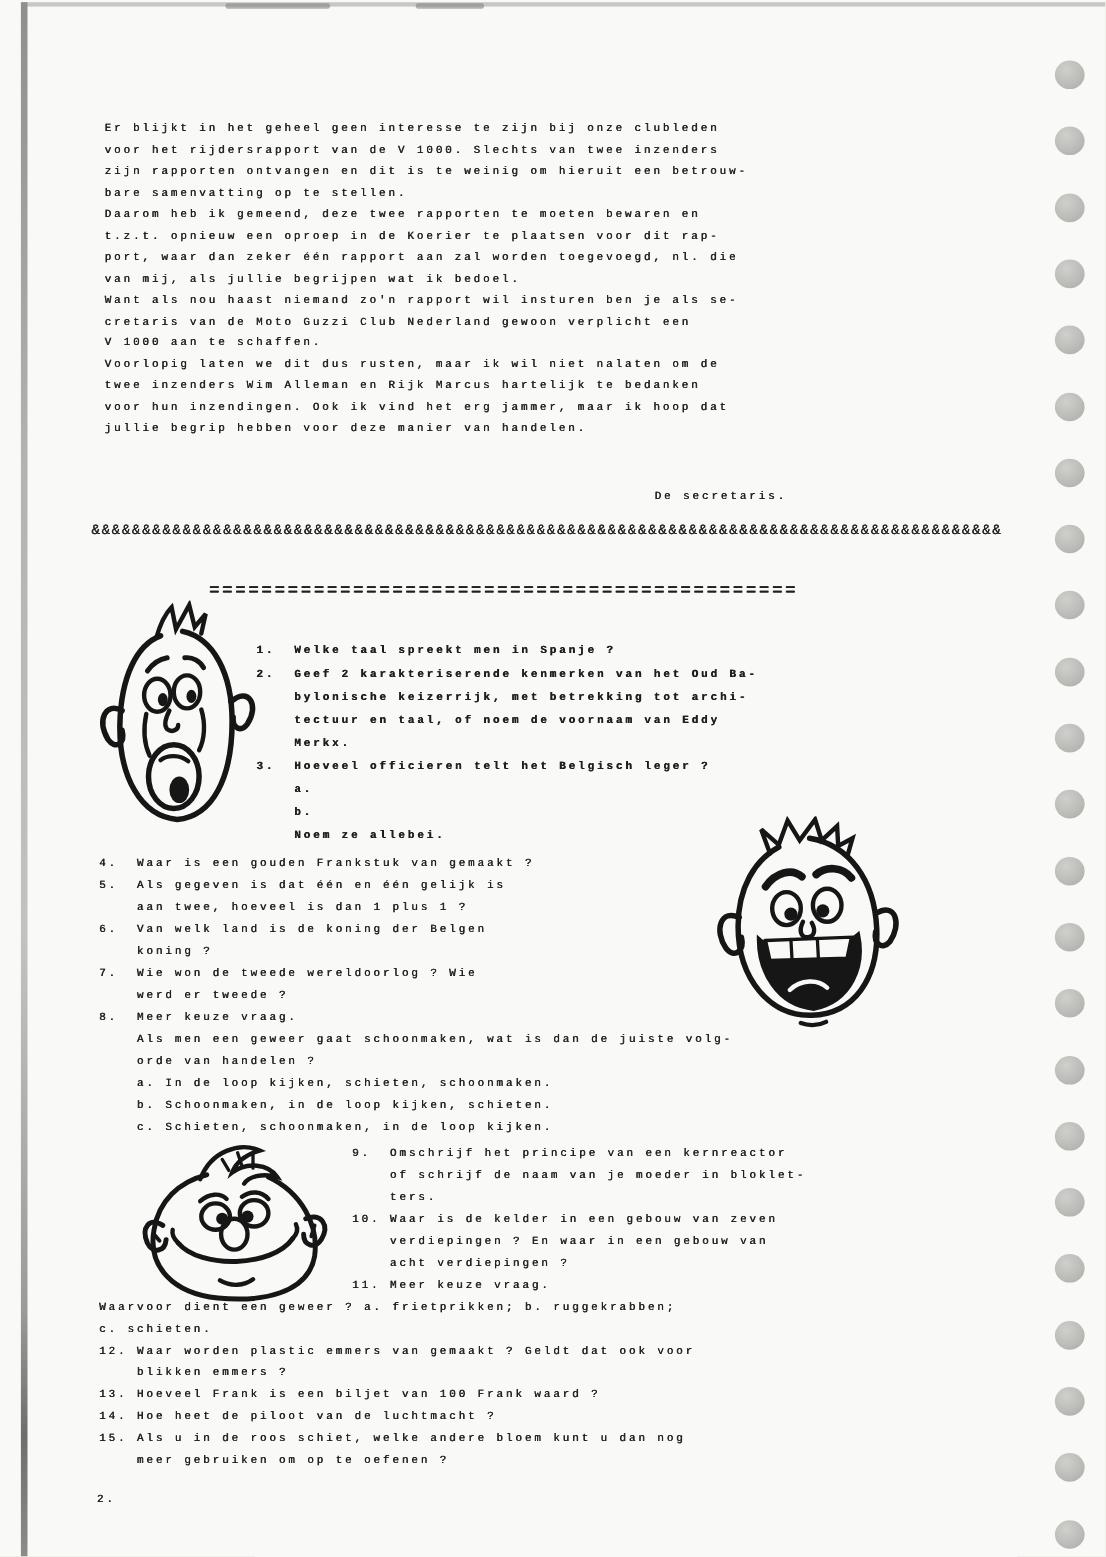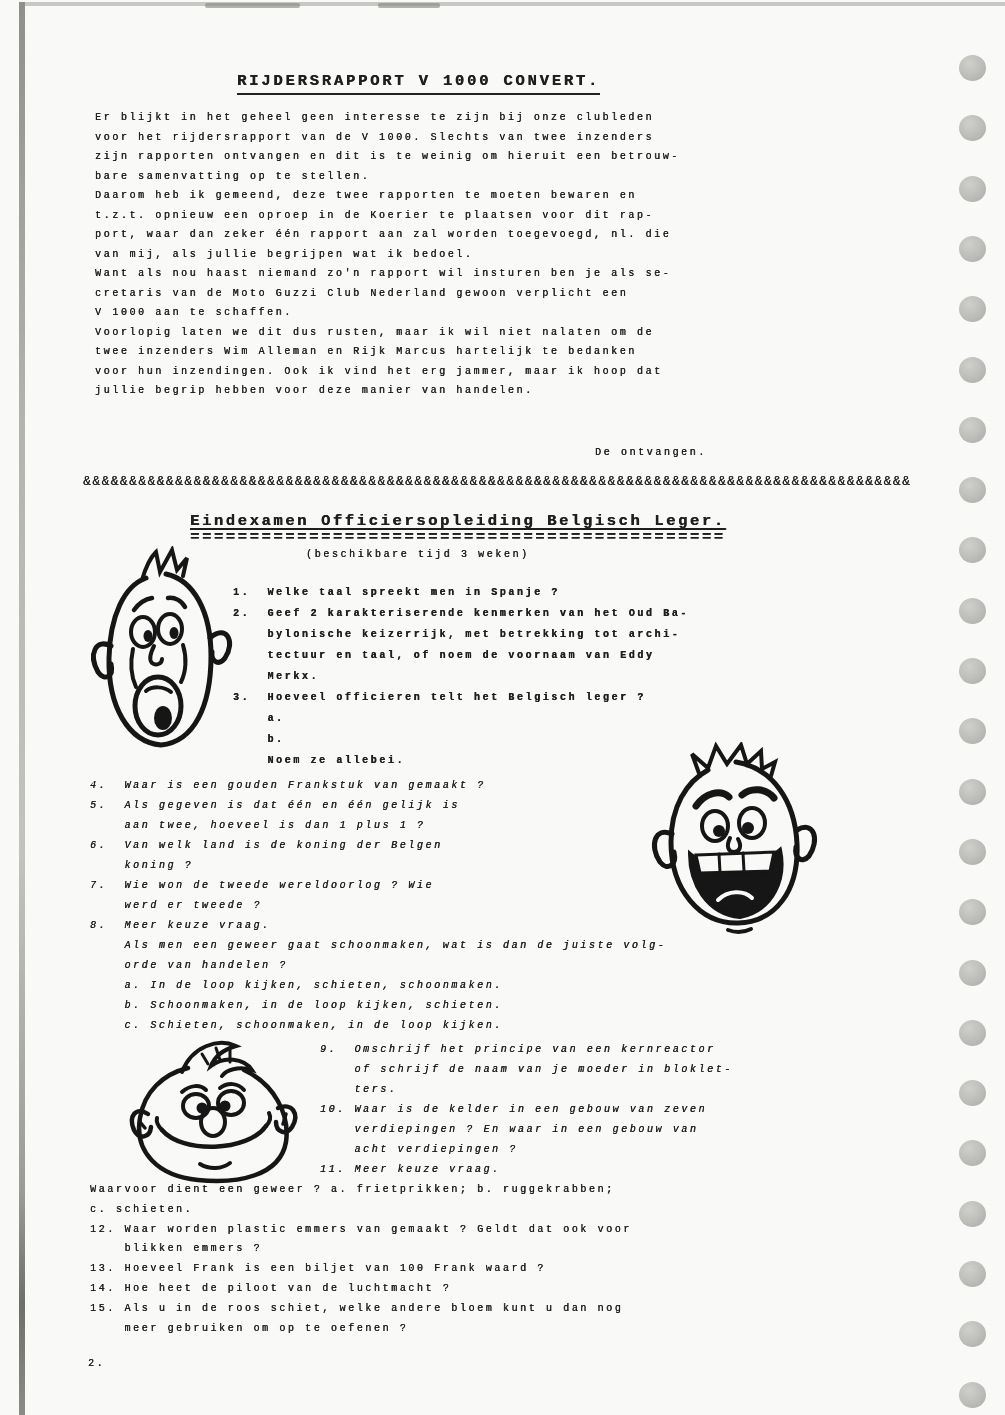--- a/index.html
+++ b/index.html
@@ -15,21 +15,21 @@
   .tblock{
     position:absolute;
     white-space:pre;
     font-size:10px;
     letter-spacing:2.6px;
     line-height:19.5px;
     text-shadow:0.35px 0 0 currentColor;
   }
   .lh195 .tline{line-height:19.5px;}
   .lh198 .tline{line-height:19.8px;}
-  .lh20  .tline{line-height:20px;font-style:italic;}
+  .lh20  .tline{line-height:20px;}
   .lh21  .tline{line-height:21px;font-weight:bold;}
   .tline{white-space:pre;}
   .tline.italic{}
   .doc-title{
     position:absolute;
     font-size:15.5px;letter-spacing:2.8px;font-weight:bold;
     text-shadow:0.4px 0 0 currentColor;
     border-bottom:2.5px solid #222;
     padding-bottom:3px;
     white-space:pre;
@@ -97,31 +97,28 @@
       <div class="hole" style="top: 959.5px;"></div>
       <div class="hole" style="top: 1019.8px;"></div>
       <div class="hole" style="top: 1080.1px;"></div>
       <div class="hole" style="top: 1140.4px;"></div>
       <div class="hole" style="top: 1200.7px;"></div>
       <div class="hole" style="top: 1261px;"></div>
       <div class="hole" style="top: 1321.3px;"></div>
       <div class="hole" style="top: 1381.6px;"></div>
     </div>
 
-  <div class="doc-title" style="left:237px;top:72px;">RIJDERSRAPPORT V 1000 CONVERT.</div>
 
   <div class="tblock lh195" style="left:95px;top:108px;"><div class="tline">Er blijkt in het geheel geen interesse te zijn bij onze clubleden</div><div class="tline italic">voor het rijdersrapport van de V 1000. Slechts van twee inzenders</div><div class="tline">zijn rapporten ontvangen en dit is te weinig om hieruit een betrouw-</div><div class="tline">bare samenvatting op te stellen.</div><div class="tline">Daarom heb ik gemeend, deze twee rapporten te moeten bewaren en</div><div class="tline">t.z.t. opnieuw een oproep in de Koerier te plaatsen voor dit rap-</div><div class="tline">port, waar dan zeker één rapport aan zal worden toegevoegd, nl. die</div><div class="tline">van mij, als jullie begrijpen wat ik bedoel.</div><div class="tline">Want als nou haast niemand zo'n rapport wil insturen ben je als se-</div><div class="tline">cretaris van de Moto Guzzi Club Nederland gewoon verplicht een</div><div class="tline">V 1000 aan te schaffen.</div><div class="tline">Voorlopig laten we dit dus rusten, maar ik wil niet nalaten om de</div><div class="tline">twee inzenders Wim Alleman en Rijk Marcus hartelijk te bedanken</div><div class="tline">voor hun inzendingen. Ook ik vind het erg jammer, maar ik hoop dat</div><div class="tline">jullie begrip hebben voor deze manier van handelen.</div></div>
 
-  <div class="tblock" style="left:595px;top:443px;">De ontvangen.</div>
+  <div class="tblock" style="left:595px;top:443px;">De secretaris.</div>
 
   <div class="divider-row" style="left:83px;top:474px;">&amp;&amp;&amp;&amp;&amp;&amp;&amp;&amp;&amp;&amp;&amp;&amp;&amp;&amp;&amp;&amp;&amp;&amp;&amp;&amp;&amp;&amp;&amp;&amp;&amp;&amp;&amp;&amp;&amp;&amp;&amp;&amp;&amp;&amp;&amp;&amp;&amp;&amp;&amp;&amp;&amp;&amp;&amp;&amp;&amp;&amp;&amp;&amp;&amp;&amp;&amp;&amp;&amp;&amp;&amp;&amp;&amp;&amp;&amp;&amp;&amp;&amp;&amp;&amp;&amp;&amp;&amp;&amp;&amp;&amp;&amp;&amp;&amp;&amp;&amp;&amp;&amp;&amp;&amp;&amp;&amp;&amp;&amp;&amp;&amp;&amp;&amp;&amp;&amp;&amp;</div>
 
-  <div class="exam-title" style="left:190px;top:512px;">Eindexamen Officiersopleiding Belgisch Leger.</div>
   <div class="equals-row" style="left:190px;top:530px;">=============================================</div>
-  <div class="tblock" style="left:306px;top:545px;">(beschikbare tijd 3 weken)</div>
 
   <div class="tblock lh21" style="left:233px;top:582px;"><div class="tline">1.  Welke taal spreekt men in Spanje ?</div><div class="tline">2.  Geef 2 karakteriserende kenmerken van het Oud Ba-</div><div class="tline">    bylonische keizerrijk, met betrekking tot archi-</div><div class="tline">    tectuur en taal, of noem de voornaam van Eddy</div><div class="tline">    Merkx.</div><div class="tline">3.  Hoeveel officieren telt het Belgisch leger ?</div><div class="tline">    a.</div><div class="tline">    b.</div><div class="tline">    Noem ze allebei.</div></div>
 
   <div class="tblock lh20" style="left:90px;top:776px;"><div class="tline">4.  Waar is een gouden Frankstuk van gemaakt ?</div><div class="tline">5.  Als gegeven is dat één en één gelijk is</div><div class="tline">    aan twee, hoeveel is dan 1 plus 1 ?</div><div class="tline">6.  Van welk land is de koning der Belgen</div><div class="tline">    koning ?</div><div class="tline">7.  Wie won de tweede wereldoorlog ? Wie</div><div class="tline">    werd er tweede ?</div><div class="tline">8.  Meer keuze vraag.</div><div class="tline">    Als men een geweer gaat schoonmaken, wat is dan de juiste volg-</div><div class="tline">    orde van handelen ?</div><div class="tline">    a. In de loop kijken, schieten, schoonmaken.</div><div class="tline">    b. Schoonmaken, in de loop kijken, schieten.</div><div class="tline">    c. Schieten, schoonmaken, in de loop kijken.</div></div>
 
   <div class="tblock lh20" style="left:320px;top:1040px;"><div class="tline">9.  Omschrijf het principe van een kernreactor</div><div class="tline">    of schrijf de naam van je moeder in bloklet-</div><div class="tline">    ters.</div><div class="tline">10. Waar is de kelder in een gebouw van zeven</div><div class="tline">    verdiepingen ? En waar in een gebouw van</div><div class="tline">    acht verdiepingen ?</div><div class="tline">11. Meer keuze vraag.</div></div>
 
   <div class="tblock lh198" style="left:90px;top:1180px;"><div class="tline">Waarvoor dient een geweer ? a. frietprikken; b. ruggekrabben;</div><div class="tline">c. schieten.</div><div class="tline">12. Waar worden plastic emmers van gemaakt ? Geldt dat ook voor</div><div class="tline">    blikken emmers ?</div><div class="tline">13. Hoeveel Frank is een biljet van 100 Frank waard ?</div><div class="tline">14. Hoe heet de piloot van de luchtmacht ?</div><div class="tline">15. Als u in de roos schiet, welke andere bloem kunt u dan nog</div><div class="tline italic">    meer gebruiken om op te oefenen ?</div></div>
 
 

